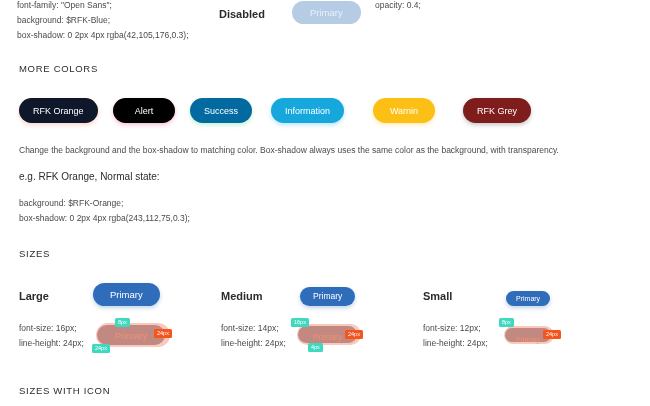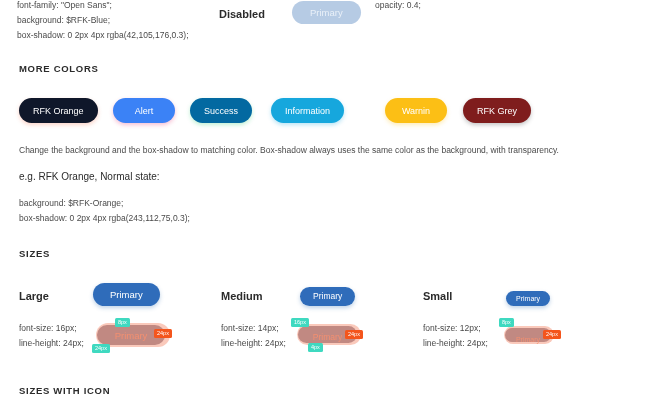--- a/index.html
+++ b/index.html
@@ -31,21 +31,21 @@
     color: #4a4a4a;
   }
   .body-text-bold {
     font-size: 10px;
     line-height: 15px;
     color: #2b2b2b;
     font-weight: normal;
   }
   .section-title {
     font-size: 9.5px;
-    font-weight: bold;
+    font-weight: normal;
     letter-spacing: 0.7px;
     color: #2b2b2b;
   }
   .size-label {
     font-size: 11px;
     font-weight: bold;
     color: #2b2b2b;
   }
 
   
@@ -159,24 +159,24 @@
   </div>
 
   <div class="abs" style="left:375px; top:-2px;">
     <div class="code-line">opacity: 0.4;</div>
   </div>
 
   <div class="abs section-title" style="left:19px; top:63px;">MORE COLORS</div>
 
   <div class="abs" style="left: 19px; top: 98px; width: 620px; position: absolute; height: 25px;">
     <button class="pill pill-swatch" id="sw0" style="background: #0f172a; box-shadow: rgba(243, 112, 75, 0.3) 0px 2px 4px; position: absolute; left: 0px; top: 0px;">RFK Orange</button>
-    <button class="pill pill-swatch" id="sw1" style="background: #3b82f6; box-shadow: rgba(230, 46, 112, 0.3) 0px 2px 4px; position: absolute; left: 94px; top: 0px;">Alert</button>
+    <button class="pill pill-swatch" id="sw1" style="background: #000000; box-shadow: rgba(230, 46, 112, 0.3) 0px 2px 4px; position: absolute; left: 94px; top: 0px;">Alert</button>
     <button class="pill pill-swatch" id="sw2" style="background: #0369a1; box-shadow: rgba(46, 204, 113, 0.3) 0px 2px 4px; position: absolute; left: 171px; top: 0px;">Success</button>
     <button class="pill pill-swatch" id="sw3" style="background: rgb(22, 167, 221); box-shadow: rgba(22, 167, 221, 0.3) 0px 2px 4px; position: absolute; left: 252px; top: 0px;">Information</button>
-    <button class="pill pill-swatch" id="sw4" style="background: rgb(252, 191, 21); box-shadow: rgba(252, 191, 21, 0.3) 0px 2px 4px; position: absolute; left: 354px; top: 0px; margin-left: 12px;">Warnin</button>
+    <button class="pill pill-swatch" id="sw4" style="background: rgb(252, 191, 21); box-shadow: rgba(252, 191, 21, 0.3) 0px 2px 4px; position: absolute; left: 354px; top: 0px;">Warnin</button>
     <button class="pill pill-swatch" id="sw5" style="background: #7f1d1d; box-shadow: rgba(63, 63, 66, 0.3) 0px 2px 4px; position: absolute; left: 444px; top: 0px;">RFK Grey</button>
   </div>
 
   <div class="abs body-text" style="left:19px; top:143px; width:600px;">Change the background and the box-shadow to matching color. Box-shadow always uses the same color as the background, with transparency.</div>
 
   <div class="abs body-text-bold" style="left:19px; top:169px;">e.g. RFK Orange, Normal state:</div>
 
   <div class="abs" style="left:19px; top:196px;">
     <div class="code-line">background: $RFK-Orange;</div>
     <div class="code-line">box-shadow: 0 2px 4px rgba(243,112,75,0.3);</div>

